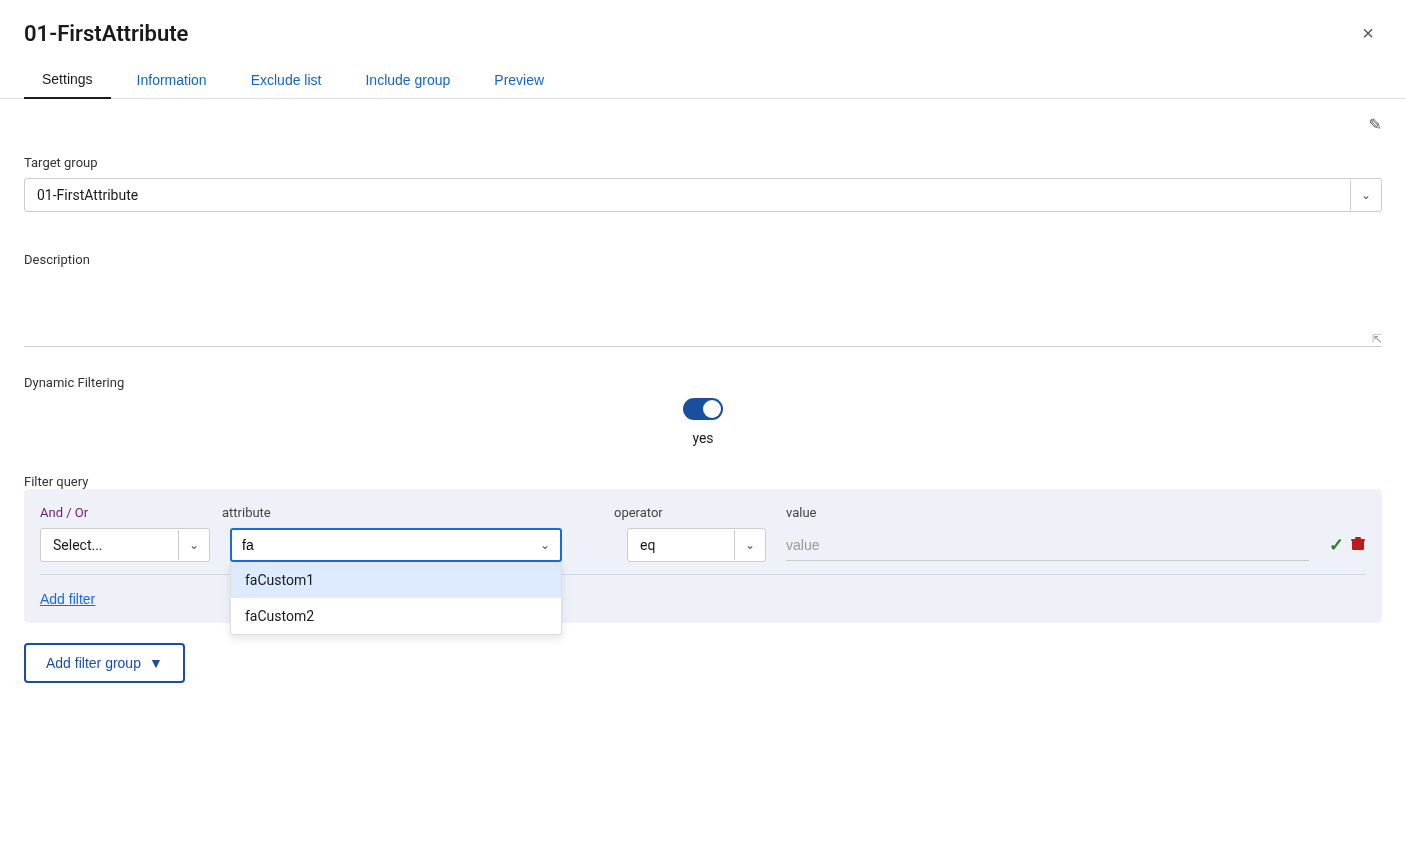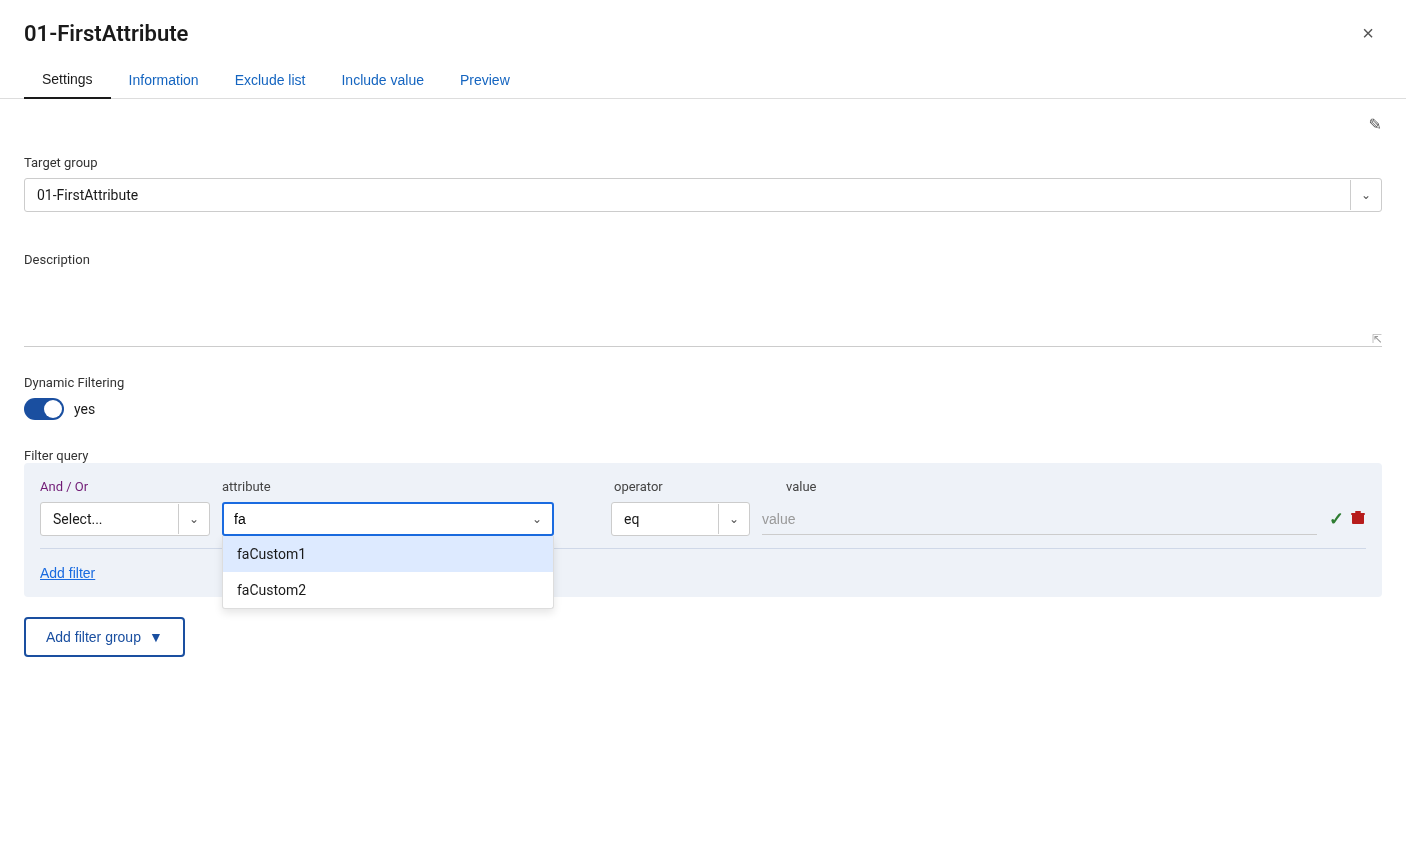--- a/index.html
+++ b/index.html
@@ -32,21 +32,21 @@
       cursor: pointer;
       font-size: 20px;
       color: #555;
       padding: 4px 8px;
     }
 
     .tabs-bar {
       display: flex;
       border-bottom: 1px solid #ddd;
       padding: 0 24px;
-      gap: 0;
+      gap: 8px;
     }
 
     .tab {
       padding: 10px 18px;
       cursor: pointer;
       font-size: 14px;
       color: #1565c0;
       border: none;
       background: none;
       position: relative;
@@ -148,20 +148,21 @@
 
     .dynamic-filtering-section {
       margin-top: 28px;
     }
 
     .toggle-row {
       display: flex;
       align-items: center;
       gap: 10px;
       margin-top: 8px;
+      flex-direction: column;
     }
 
     .toggle-switch {
       width: 40px;
       height: 22px;
       background: #1a4fa0;
       border-radius: 11px;
       position: relative;
       cursor: pointer;
       flex-shrink: 0;
@@ -226,21 +227,21 @@
     }
 
     .filter-col-value {
       flex: 1;
       font-size: 13px;
       color: #444;
     }
 
     .filter-row {
       display: flex;
-      gap: 12px;
+      gap: 20px;
       align-items: center;
       position: relative;
     }
 
     .andor-select {
       width: 170px;
     }
 
     .attribute-input-wrapper {
       width: 332px;
@@ -376,21 +377,21 @@
 
 <div class="page-header">
   <span class="page-title">01-FirstAttribute</span>
   <button class="close-btn">×</button>
 </div>
 
 <div class="tabs-bar">
   <button class="tab active">Settings</button>
   <button class="tab">Information</button>
   <button class="tab">Exclude list</button>
-  <button class="tab">Include value</button>
+  <button class="tab">Include group</button>
   <button class="tab">Preview</button>
 </div>
 
 <div class="content-area">
 
   
   <button class="edit-icon-btn" title="Edit">
     <span>✎</span>
   </button>
 

